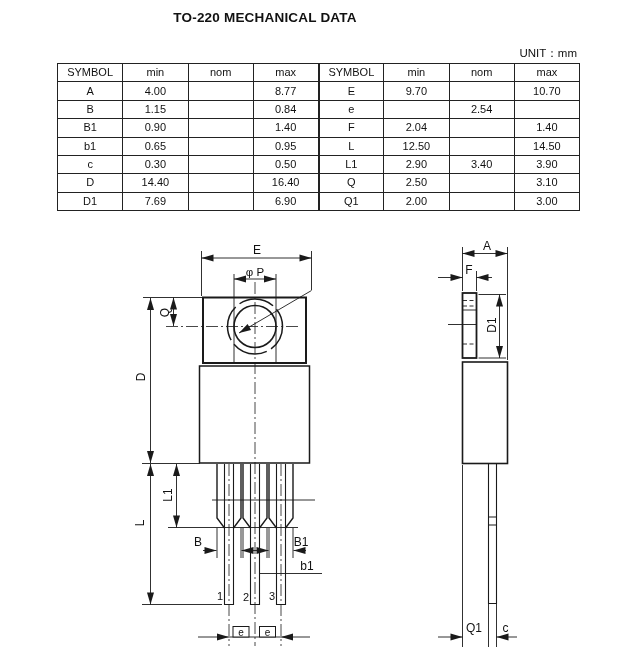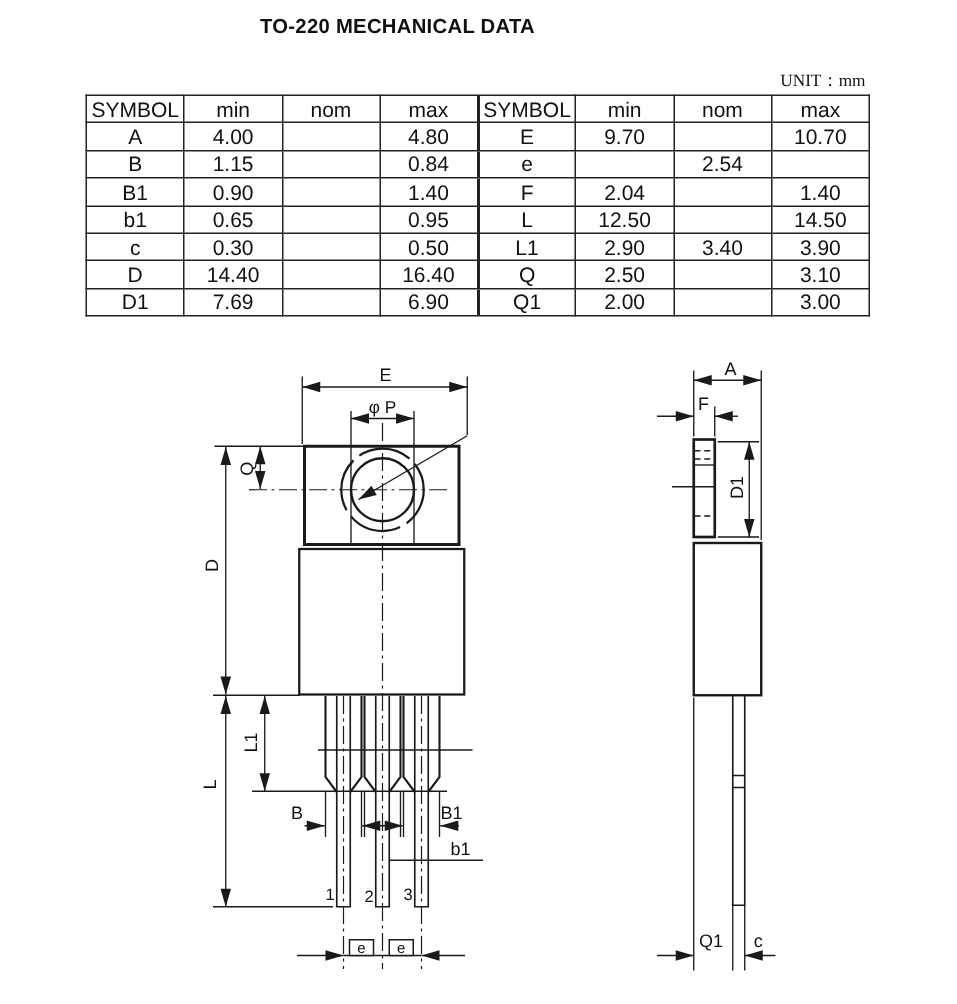--- a/index.html
+++ b/index.html
@@ -9,25 +9,25 @@
     font-family:"Liberation Sans", sans-serif; color:#111;
     overflow:hidden;
     border-radius:28px;
   }
   .doc-title {
     position:absolute; left:0; top:10px; width:530px;
     text-align:center; font-size:13.5px; font-weight:bold; letter-spacing:.2px;
   }
   .unit-label {
     position:absolute; left:477px; top:46px; width:100px;
-    text-align:right; font-size:11.5px;font-family:Liberation Serif, serif;
+    text-align:right; font-size:11.5px;
   }
   table.spec-table {
     position:absolute; left:57px; top:63px; width:523px; height:148px;
-    border-collapse:collapse; table-layout:fixed; font-size:14px;
+    border-collapse:collapse; table-layout:fixed; font-size:11px;
   }
   .spec-table th, .spec-table td {
     border:1px solid #222; text-align:center; vertical-align:middle;
     padding:0; font-weight:normal; height:15px; line-height:1;
     overflow:hidden; white-space:nowrap;
   }
   .spec-table th.group-div, .spec-table td.group-div { border-right-width:2px; }
   svg.drawing { position:absolute; left:0; top:0; }
   svg.drawing text { font-family:"Liberation Sans", sans-serif; fill:#111; }
   .outline  { stroke:#1a1a1a; fill:none; }
@@ -52,21 +52,21 @@
       <th class="group-div">max</th>
       <th>SYMBOL</th>
       <th>min</th>
       <th>nom</th>
       <th>max</th>
     </tr>
     <tr>
       <td>A</td>
       <td>4.00</td>
       <td></td>
-      <td class="group-div">4.80</td>
+      <td class="group-div">8.77</td>
       <td>E</td>
       <td>9.70</td>
       <td></td>
       <td>10.70</td>
     </tr>
     <tr>
       <td>B</td>
       <td>1.15</td>
       <td></td>
       <td class="group-div">0.84</td>

